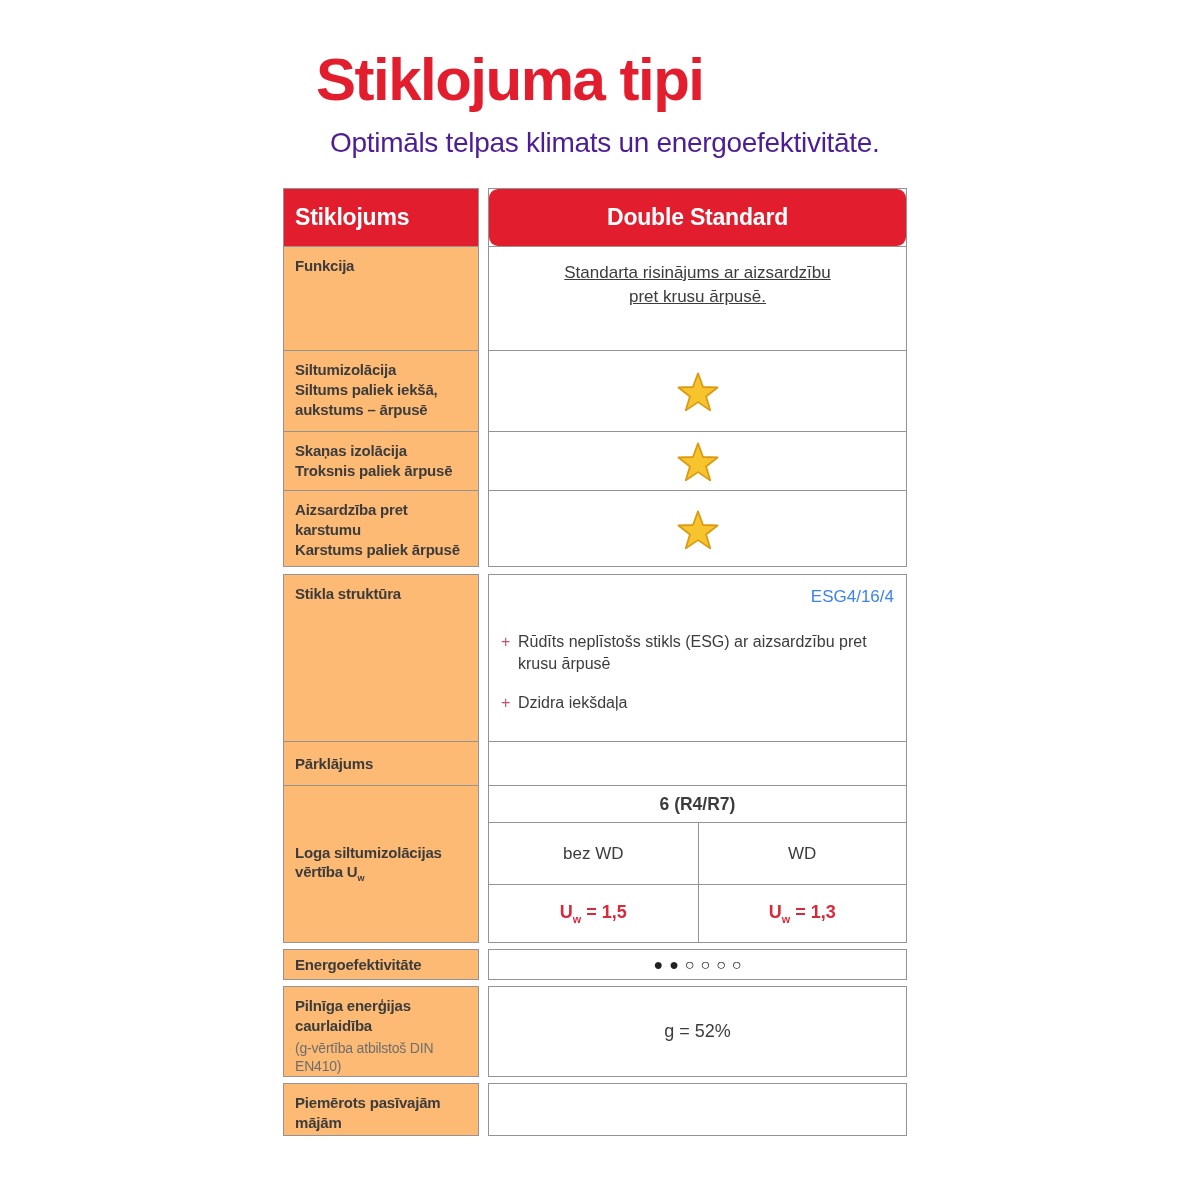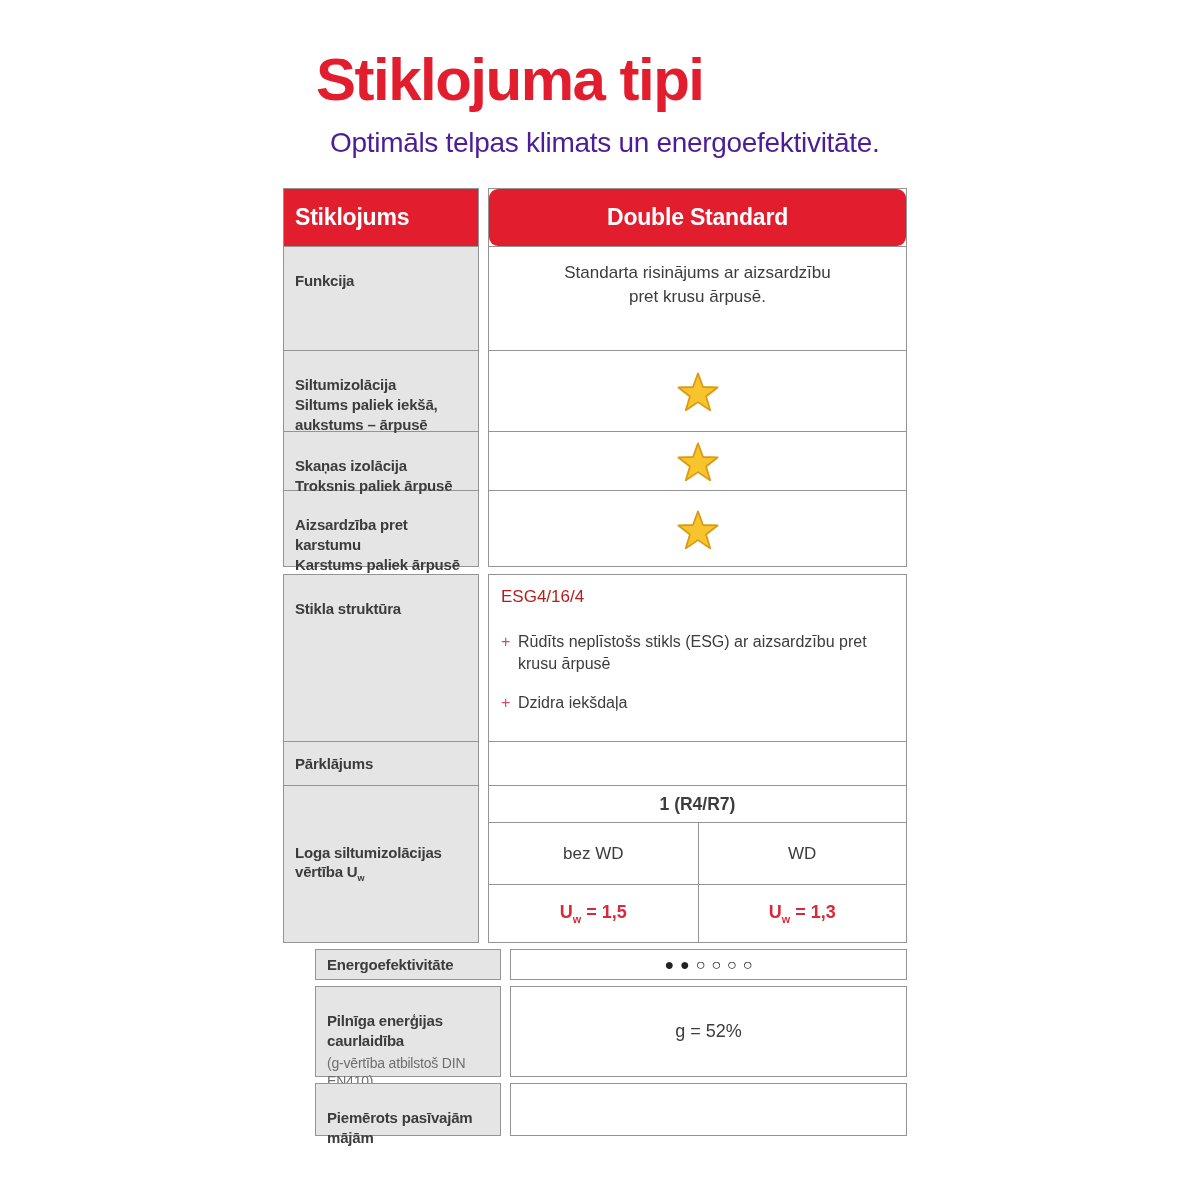--- a/index.html
+++ b/index.html
@@ -12,42 +12,42 @@
   .title {
     position:absolute; left:316px; top:45px;
     font-size:60px; font-weight:700; color:#e21e2e; letter-spacing:-1.5px;
   }
   .subtitle {
     position:absolute; left:330px; top:127px;
     font-size:28px; color:#4c1d95; letter-spacing:-0.3px;
   }
   .table { position:absolute; left:283px; top:188px; width:624px; }
   .section { display:flex; gap:9px; }
-  .m7 { margin-top:7px; } .m6 { margin-top:6px;margin-left:32px; }
-  .colL { width:196px; border:1.5px solid #949494; background:#e5e5e5; }
+  .m7 { margin-top:7px; } .m6 { margin-top:6px; }
+  .colL { width:196px; border:1.5px solid #949494; background:#fdba74; }
   .colR { width:419px; border:1.5px solid #949494; background:#fff; }
   .bt { border-top:1.5px solid #949494; }
   .hdr { height:57px; background:#e21e2e; color:#ffffff; font-weight:700;
          font-size:23px; letter-spacing:-0.2px; display:flex; align-items:center; }
   .hdrL { padding-left:11px; }
   .hdrR { justify-content:center;border-radius:9px; }
   .lbl { font-weight:700; font-size:15px; line-height:1.32; letter-spacing:-0.2px; }
   .pre { white-space:pre-line; }
-  .labelcell { padding:24px 4px 0 11px; }
+  .labelcell { padding:9px 4px 0 11px; }
   .ccell { display:flex; align-items:center; padding:0 4px 0 11px; }
   .h104{height:104px} .h81{height:81px} .h59{height:59px} .h76{height:76px}
   .h166{height:166px} .h44{height:44px} .h157{height:157px}
   .h29{height:29px} .h89{height:89px} .h51{height:51px}
   .vcell { padding-top:14px; text-align:center; font-size:17px; }
   .std-title { margin-bottom:9px; }
-  .std-text { white-space:pre-line; line-height:1.4; }
+  .std-text { white-space:pre-line; line-height:1.4;text-decoration:underline; }
   .starcell { display:flex; align-items:center; justify-content:center; }
   .star polygon { stroke:#dc9a12; stroke-width:2.2; stroke-linejoin:round; }
   .stikla-cell { padding:12px 12px 0; }
-  .esg { text-align:left; color:#b91c1c; font-size:17px; }
+  .esg { text-align:right; color:#3b82f6; font-size:17px; }
   .bullets { margin-top:24px; }
   .bullet { display:flex; font-size:16px; line-height:1.35; margin-top:18px; text-align:left; }
   .bullet:first-child { margin-top:0; }
   .plus { color:#cc4e66; width:17px; flex:none; }
   .uw-head { height:37px; display:flex; align-items:center; justify-content:center;
              font-weight:700; font-size:17.5px; }
   .row62 { height:62px; } .row58 { height:58px; }
   .split { display:flex; }
   .half { width:50%; display:flex; align-items:center; justify-content:center; font-size:17px; }
   .half + .half { border-left:1.5px solid #949494; }
@@ -138,21 +138,21 @@
             <span class="plus">+</span>
             <span>Rūdīts neplīstošs stikls (ESG) ar aizsardzību pret krusu ārpusē</span>
           </div>
           <div class="bullet">
             <span class="plus">+</span>
             <span>Dzidra iekšdaļa</span>
           </div>
         </div>
       </div>
       <div class="h44 bt"></div>
-      <div class="uw-head bt">1 (R4/R7)</div>
+      <div class="uw-head bt">6 (R4/R7)</div>
       <div class="row62 bt split">
         <div class="half">bez WD</div>
         <div class="half">WD</div>
       </div>
       <div class="row58 bt split">
         <div class="half">
           <span class="uwv"><span>U</span><sub>w</sub><span class="eq">= 1,5</span></span>
         </div>
         <div class="half">
           <span class="uwv"><span>U</span><sub>w</sub><span class="eq">= 1,3</span></span>

